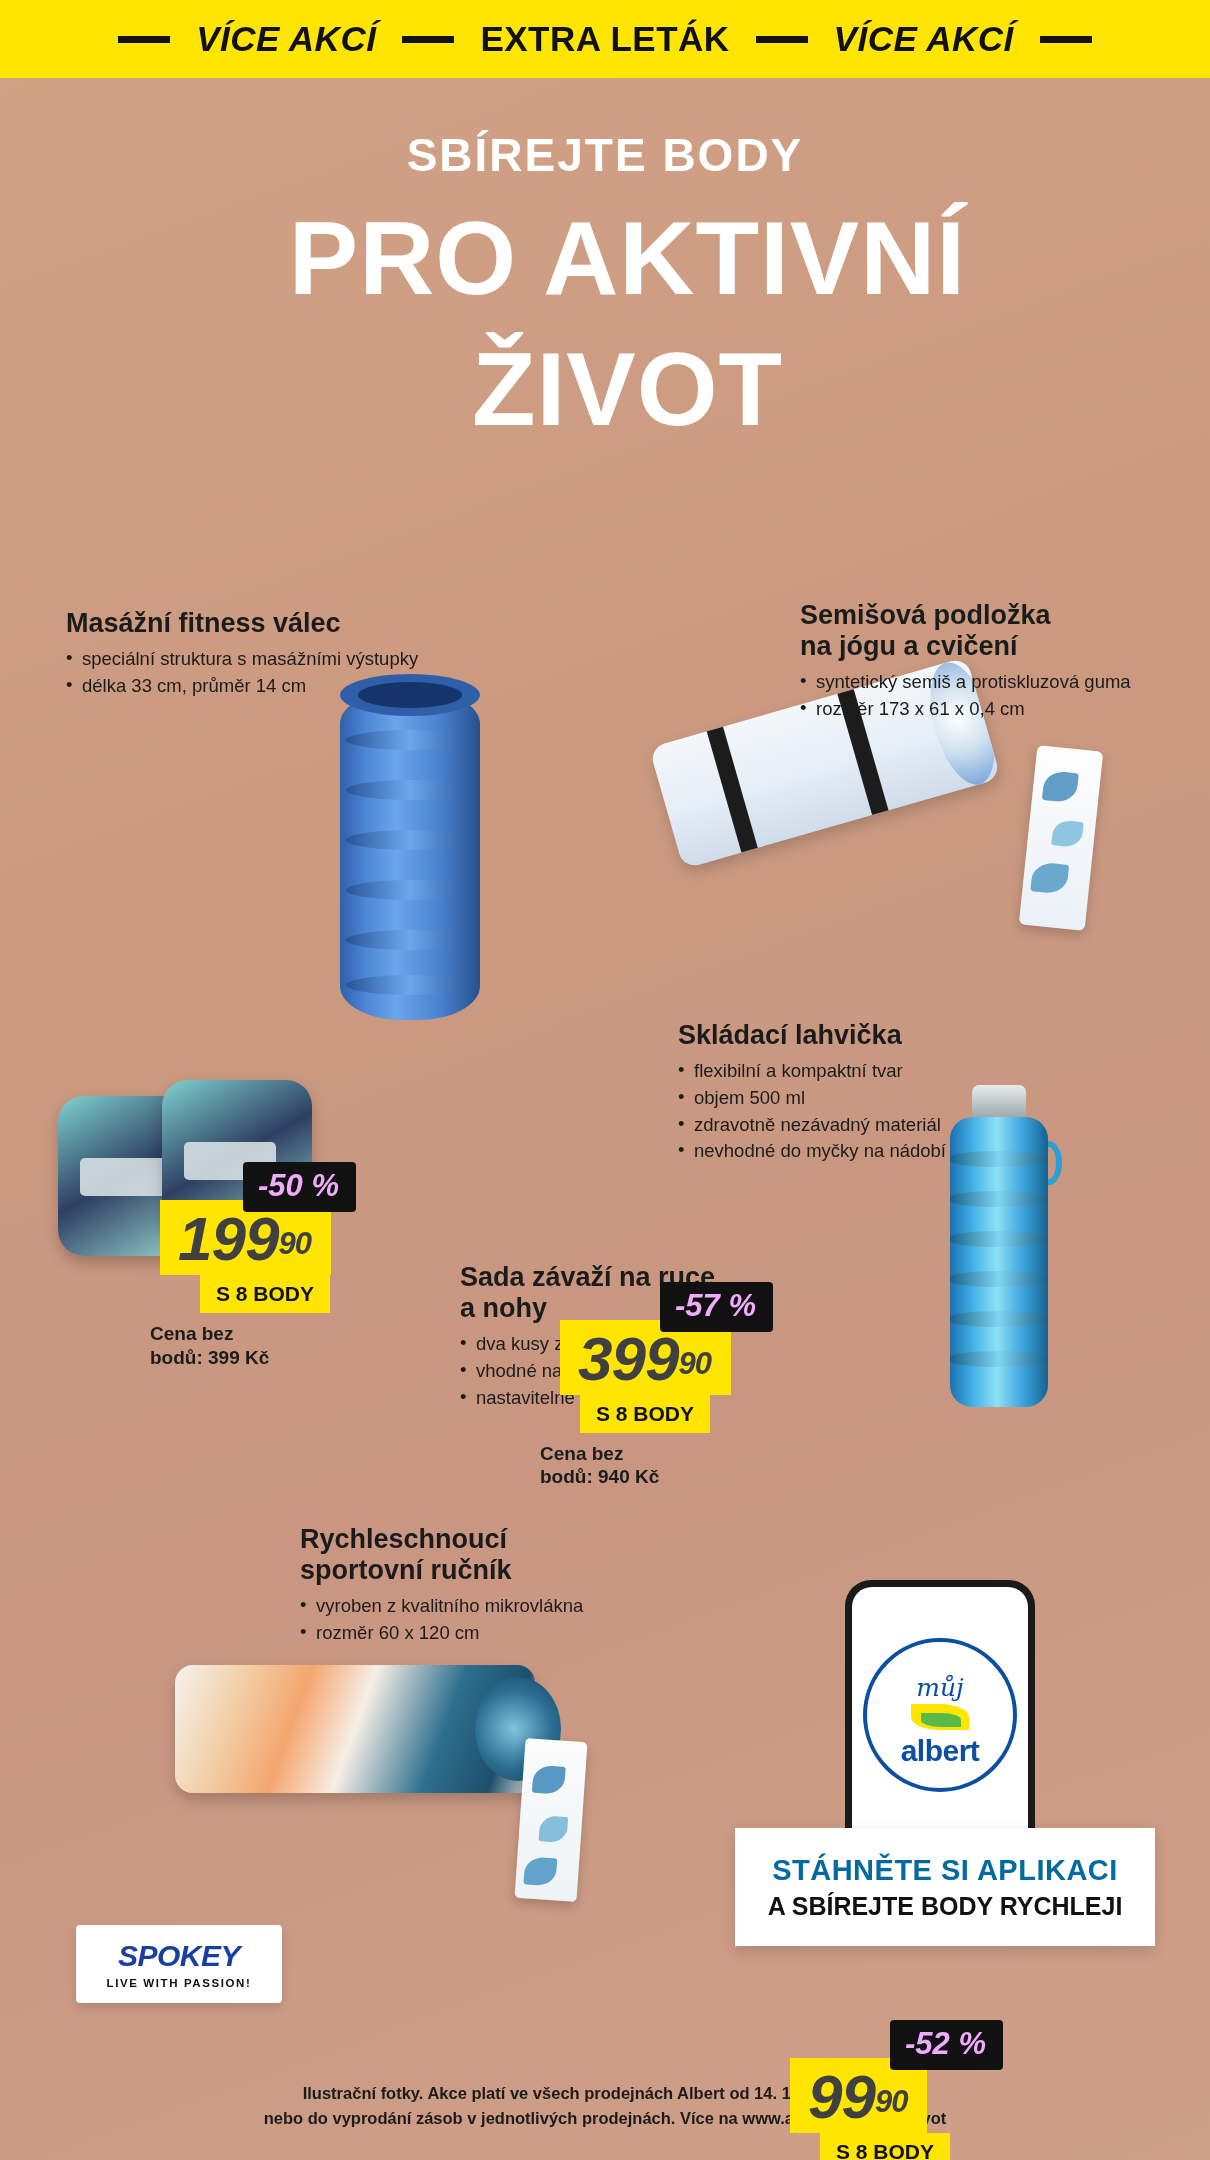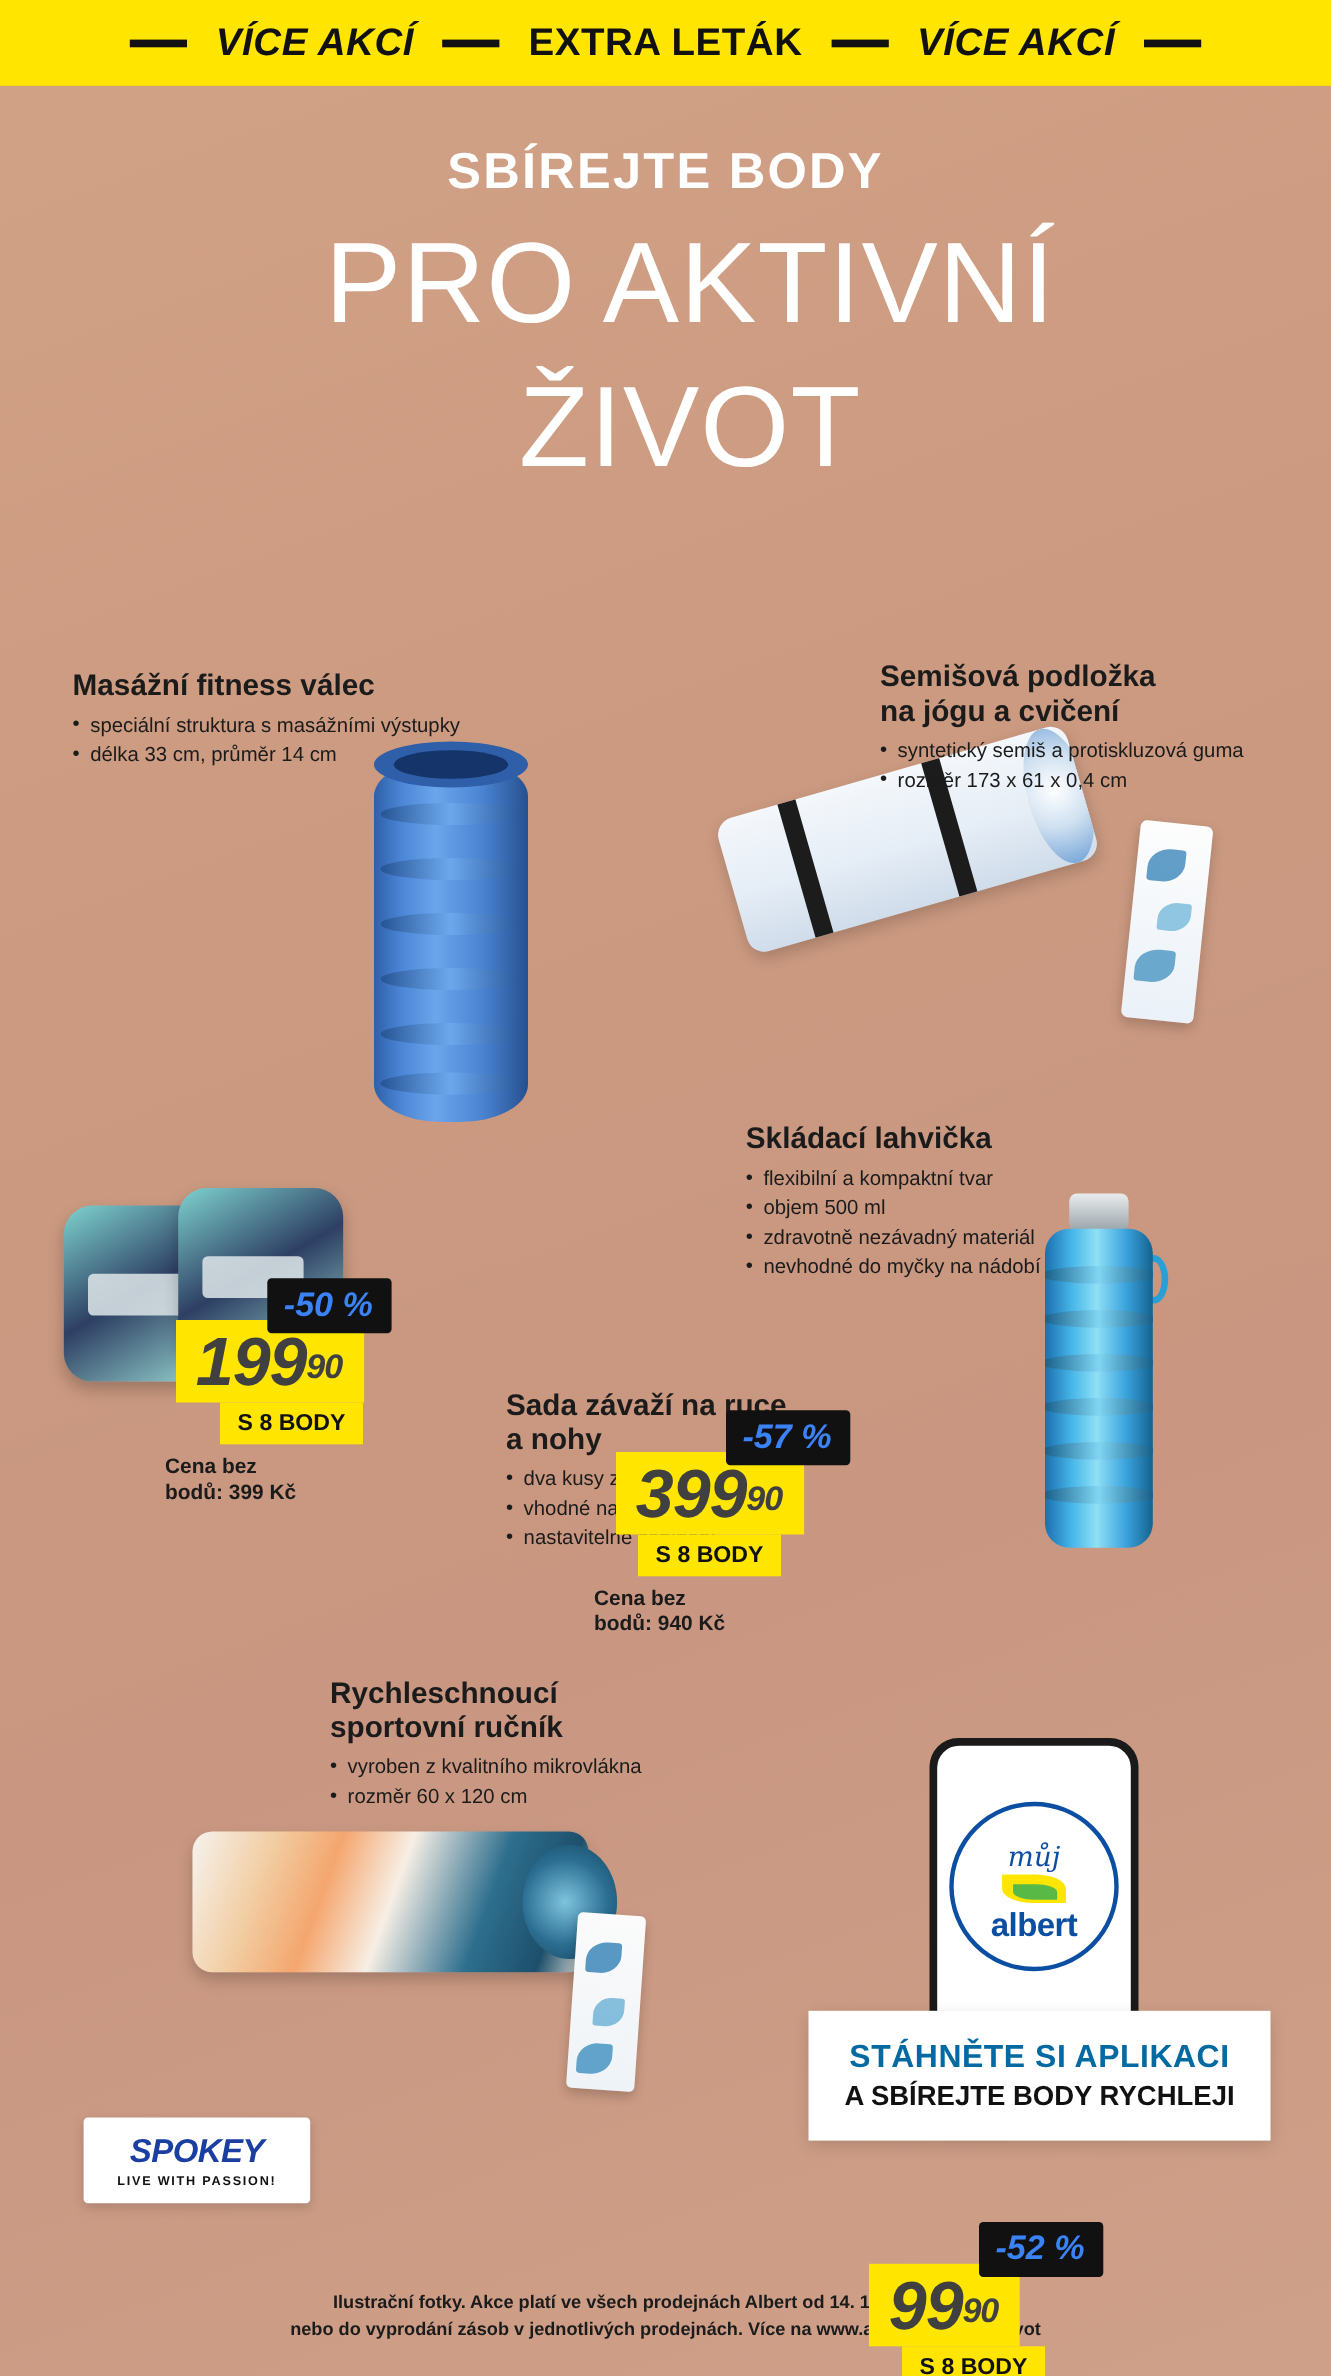--- a/index.html
+++ b/index.html
@@ -49,21 +49,21 @@
     color: #fff;
     padding-top: 50px;
   }
   .headline .sub {
     font-size: 46px;
     font-weight: 800;
     letter-spacing: 2px;
   }
   .headline .main {
     font-size: 104px;
-    font-weight: 400;
+    font-weight: 700;
     line-height: 1.05;
     letter-spacing: 1px;
     margin-top: 22px;
     margin-left: 45px;
   }
 
   
   .abs { position: absolute; }
 
   .prod-title {
@@ -86,21 +86,21 @@
     position: absolute;
     left: 0;
     top: -1px;
   }
 
   
   .pricewrap { position: relative; }
   .discount {
     position: absolute;
     background: #111;
-    color: #3b82f6;
+    color: #f0abfc;
     font-weight: 800;
     font-style: italic;
     font-size: 31px;
     padding: 6px 17px 8px 15px;
     border-radius: 4px;
     z-index: 4;
     white-space: nowrap;
   }
   .pricebox {
     background: #ffe500;

